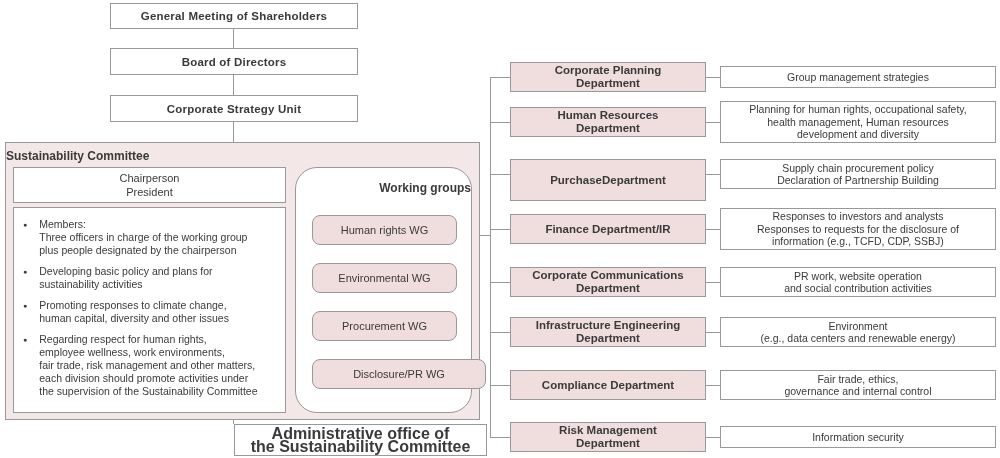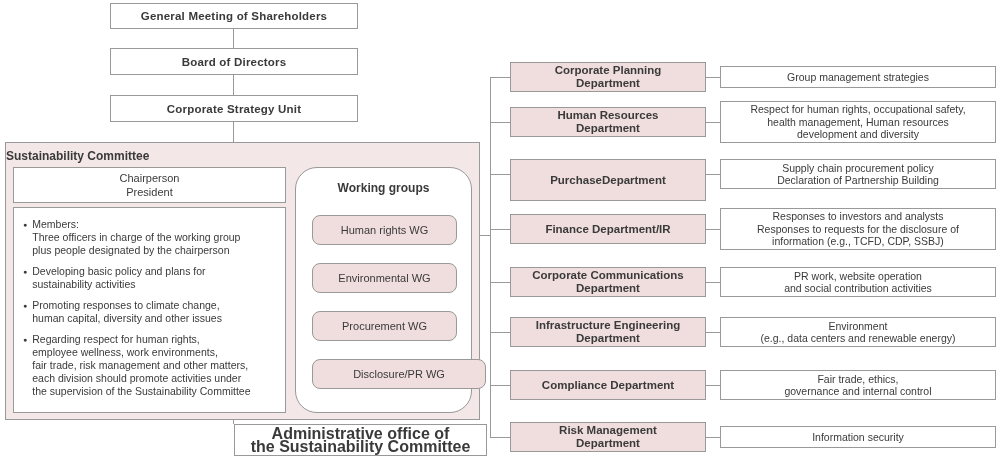--- a/index.html
+++ b/index.html
@@ -11,26 +11,26 @@
          text-align:center; border:1px solid #999999; background:#ffffff;
          white-space:pre-line; }
   .pink { background:#f0dede; }
   .bold { font-weight:bold; }
   .chain { font-size:11.5px; letter-spacing:0.2px; }
   .panel { position:absolute; background:#f3e7e7; border:1px solid #999999; }
   .committee-title { position:absolute; top:6px; left:0; width:100%; 
                      font-size:12px; font-weight:bold; }
   .members { position:absolute; background:#ffffff; border:1px solid #999999;
              padding:10px 6px 0 9px; font-size:10.5px; line-height:13px; }
-  .bullet { display:flex; gap:5px; margin-bottom:8px; text-align:left; }
+  .bullet { display:flex; gap:12px; margin-bottom:8px; text-align:left; }
   .bullet .dot { font-size:7px; line-height:13px; flex:0 0 auto; }
   .bullet .btxt { white-space:pre-line; }
   .wg-panel { position:absolute; background:#ffffff; border:1px solid #999999;
               border-radius:22px; }
-  .wg-title { position:absolute; top:13px; left:0; width:100%; text-align:center;
+  .wg-title { position:absolute; top:13px; left:0; width:100%; text-align:right;
               font-size:12px; font-weight:bold; }
   .wg-item { border-radius:8px; font-size:11px; }
   .dept { font-size:11.5px; line-height:13px; }
   .desc { font-size:10.5px; line-height:12.5px; }
 </style>
 </head>
 <body>
 
 <div class="canvas">
 
@@ -120,21 +120,21 @@
     <span>Group management strategies</span>
   </div>
 
   <div class="line" style="left:490px;top:122px;width:20px;height:1px"></div>
   <div class="box pink bold dept" style="left:510px;top:107px;width:196px;height:30px">
     <span>Human Resources
 Department</span>
   </div>
   <div class="line" style="left:706px;top:122px;width:14px;height:1px"></div>
   <div class="box desc" style="left:720px;top:101px;width:276px;height:42px">
-    <span>Respect for human rights, occupational safety,
+    <span>Planning for human rights, occupational safety,
 health management, Human resources
 development and diversity</span>
   </div>
 
   <div class="line" style="left:490px;top:174px;width:20px;height:1px"></div>
   <div class="box pink bold dept" style="left:510px;top:159px;width:196px;height:42px">
     <span>PurchaseDepartment</span>
   </div>
   <div class="line" style="left:706px;top:174px;width:14px;height:1px"></div>
   <div class="box desc" style="left:720px;top:159px;width:276px;height:30px">

